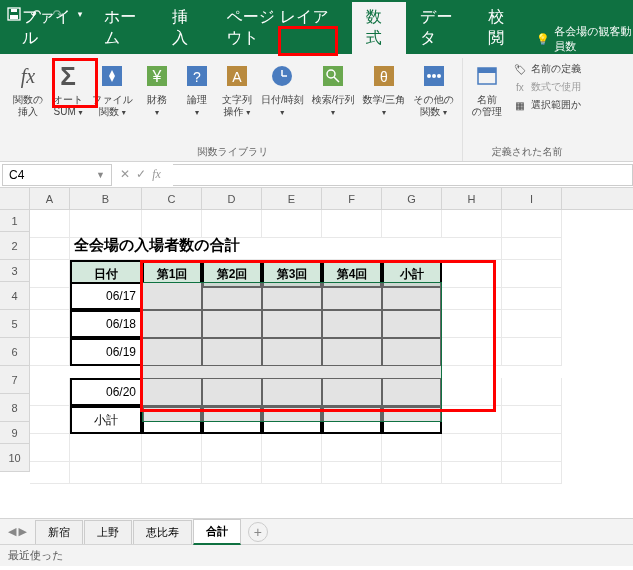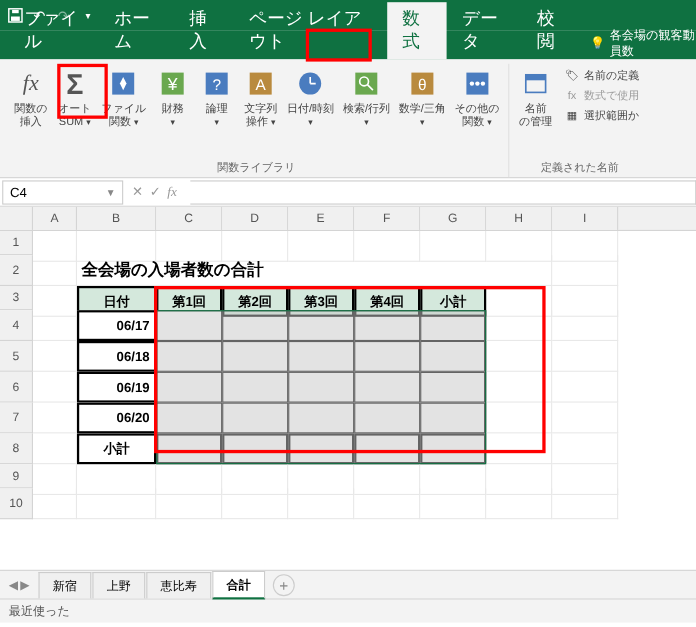--- a/index.html
+++ b/index.html
@@ -35,21 +35,21 @@
 .corner{width:30px;border-right:1px solid #d4d4d4;background:#f0f0f0}
 .gridbody{display:flex}
 .rowheads{display:flex;flex-direction:column}
 .rh{width:30px;border-right:1px solid #d4d4d4;border-bottom:1px solid #d4d4d4;display:flex;align-items:center;justify-content:center;font-size:11px;color:#555;background:#f0f0f0}
 .cells{position:relative;flex:1}
 .cellrow{display:flex}
 .cell{border-right:1px solid #e8e8e8;border-bottom:1px solid #e8e8e8;height:28px;display:flex;align-items:center;padding:0 4px;font-size:12px}
 .selected-range{position:absolute;border:1px solid #0f7141;background:rgba(200,200,200,0.5);pointer-events:none}
 .tbl-title{font-weight:bold;font-size:15px}
 .tbl-head{background:#d4e8dc;border:2px solid #000!important;font-weight:bold;justify-content:center}
-.tbl-rhead{border:2px solid #000!important;font-weight:bold;justify-content:center;background:#fff}
+.tbl-rhead{border:2px solid #000!important;font-weight:normal;justify-content:center;background:#fff}
 .sheet-tabs{height:26px;border-top:1px solid #d4d4d4;display:flex;align-items:center;background:#f3f3f3;padding-left:8px}
 .navarr{display:flex;gap:2px;margin-right:8px;color:#888}
 .navarr span{cursor:pointer;font-size:11px}
 .stab{padding:4px 12px;border:1px solid #ccc;border-bottom:none;background:#fff;font-size:11px;cursor:pointer;margin-right:1px}
 .stab.active{background:#fff;border-bottom:2px solid #0f7141;font-weight:bold}
 .stab.inactive{background:#f0f0f0}
 .newtab{width:20px;height:20px;border:1px solid #ccc;border-radius:50%;display:flex;align-items:center;justify-content:center;margin-left:6px;cursor:pointer;color:#888;font-size:14px}
 .status{height:22px;background:#f3f3f3;border-top:1px solid #d4d4d4;display:flex;align-items:center;padding:0 8px;font-size:11px;color:#555}
 .hl-red{position:absolute;border:3px solid red;pointer-events:none;z-index:100}
 svg{display:block}
@@ -299,21 +299,21 @@
           <div class="cell" style="width:40px"></div>
           <div class="cell tbl-rhead" style="width:72px;justify-content:flex-end">06/18</div>
           <div class="cell" style="width:60px;border:1px solid #000"></div>
           <div class="cell" style="width:60px;border:1px solid #000"></div>
           <div class="cell" style="width:60px;border:1px solid #000"></div>
           <div class="cell" style="width:60px;border:1px solid #000"></div>
           <div class="cell" style="width:60px;border:1px solid #000;border-right:2px solid #000"></div>
           <div class="cell" style="width:60px"></div>
           <div class="cell" style="width:60px"></div>
         </div>
-      <div class="cellrow" style="height:28px">
+      <div class="cellrow" style="height:40px">
           <div class="cell" style="width:40px"></div>
           <div class="cell tbl-rhead" style="width:72px;justify-content:flex-end">06/19</div>
           <div class="cell" style="width:60px;border:1px solid #000"></div>
           <div class="cell" style="width:60px;border:1px solid #000"></div>
           <div class="cell" style="width:60px;border:1px solid #000"></div>
           <div class="cell" style="width:60px;border:1px solid #000"></div>
           <div class="cell" style="width:60px;border:1px solid #000;border-right:2px solid #000"></div>
           <div class="cell" style="width:60px"></div>
           <div class="cell" style="width:60px"></div>
         </div>

